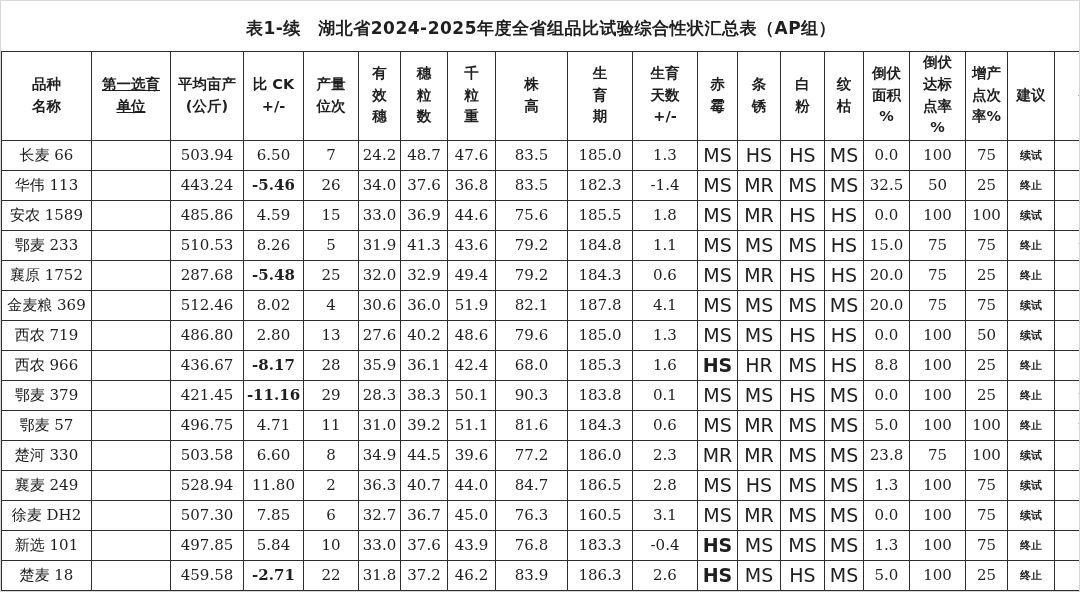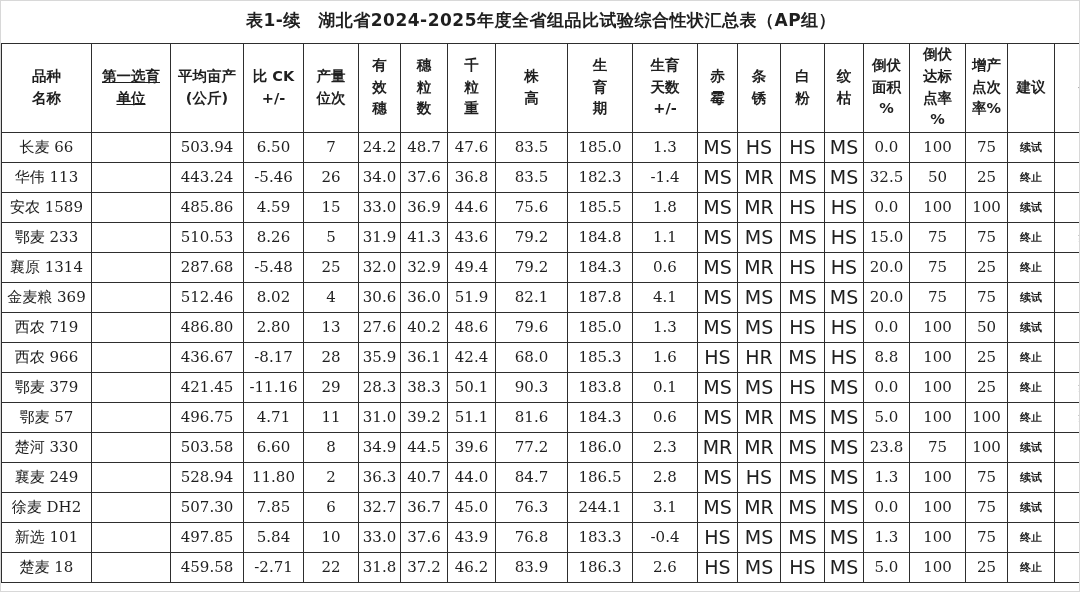--- a/index.html
+++ b/index.html
@@ -1,21 +1,21 @@
 <!DOCTYPE html>
 <html lang="zh"><head>
 <meta charset="utf-8">
 <style>
   html,body{margin:0;padding:0;background:#ffffff;}
   body{
     width:1080px;height:592px;overflow:hidden;box-sizing:border-box;
     border:1px solid #d8d8d8;
     font-family:"DejaVu Sans",sans-serif;color:#1f1f1f;
   }
-  .page{width:1080px;height:592px;box-sizing:border-box;padding-top:7px;}
+  .page{width:1080px;height:592px;box-sizing:border-box;padding-top:15px;}
   .title{
     text-align:center;font-weight:bold;font-size:17px;line-height:1.5;
     font-family:"DejaVu Sans",sans-serif;margin-bottom:9px;letter-spacing:.5px;
   }
   table{
     border-collapse:collapse;table-layout:fixed;width:1070px;margin:0 auto;
   }
   th,td{
     border:1px solid #2e2e2e;text-align:center;vertical-align:middle;
     padding:0 1px;overflow:hidden;
@@ -23,21 +23,21 @@
   th{
     height:88px;font-size:14.5px;font-weight:bold;line-height:1.5;
     white-space:pre-line;font-family:"DejaVu Sans",sans-serif;
   }
   td{
     height:29px;font-size:15px;
     font-family:"DejaVu Serif","Liberation Serif",serif;
   }
   td.rating{font-family:"DejaVu Sans",sans-serif;font-size:19px;}
   td.suggest{font-family:"DejaVu Sans",sans-serif;font-weight:bold;font-size:11px;}
-  td.bold{font-weight:normal;}
+  td.bold{font-weight:bold;}
   td.remark{font-size:14.5px;}
 </style>
 </head>
 <body>
 
 <div class="page">
   <div class="title">表1-续　湖北省2024-2025年度全省组品比试验综合性状汇总表（AP组）</div>
   <table>
     <thead>
       <tr>
@@ -173,21 +173,21 @@
           <td class="rating">MS</td>
           <td class="rating">MS</td>
           <td class="rating">HS</td>
           <td>15.0</td>
           <td>75</td>
           <td>75</td>
           <td class="suggest">终止</td>
           <td class="remark">纯度</td>
         </tr>
         <tr>
-          <td>襄原 1314</td>
+          <td>襄原 1752</td>
           <td></td>
           <td>287.68</td>
           <td class="bold">-5.48</td>
           <td>25</td>
           <td>32.0</td>
           <td>32.9</td>
           <td>49.4</td>
           <td>79.2</td>
           <td>184.3</td>
           <td>0.6</td>
@@ -358,21 +358,21 @@
         <tr>
           <td>徐麦 DH2</td>
           <td></td>
           <td>507.30</td>
           <td>7.85</td>
           <td>6</td>
           <td>32.7</td>
           <td>36.7</td>
           <td>45.0</td>
           <td>76.3</td>
-          <td>244.1</td>
+          <td>160.5</td>
           <td>3.1</td>
           <td class="rating">MS</td>
           <td class="rating">MR</td>
           <td class="rating">MS</td>
           <td class="rating">MS</td>
           <td>0.0</td>
           <td>100</td>
           <td>75</td>
           <td class="suggest">续试</td>
           <td class="remark"></td>

